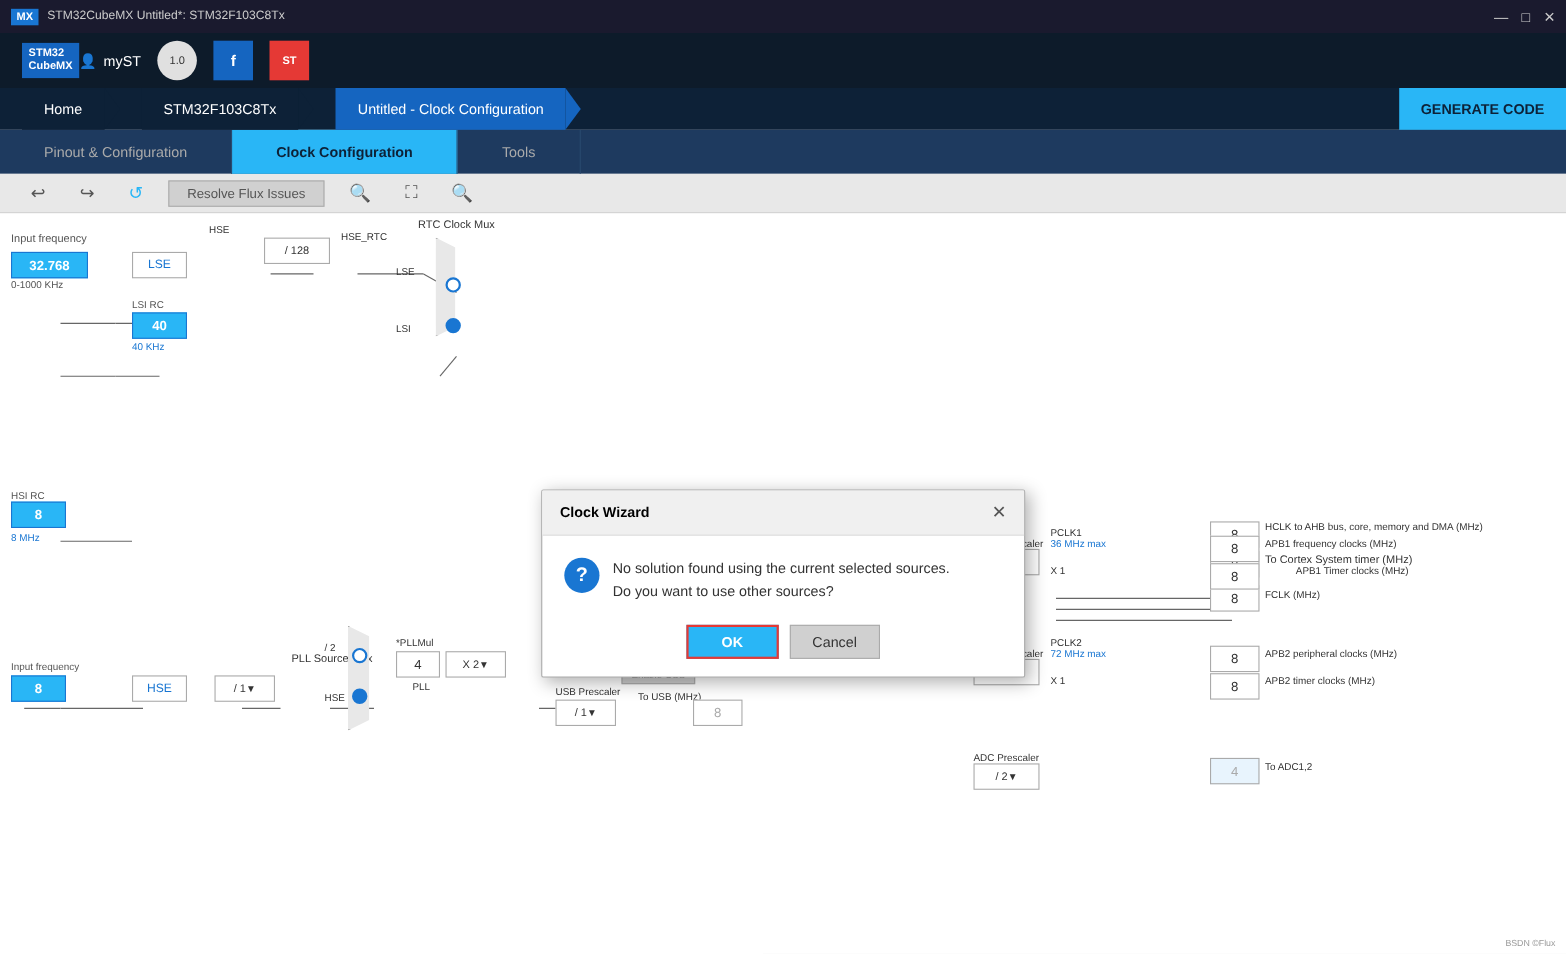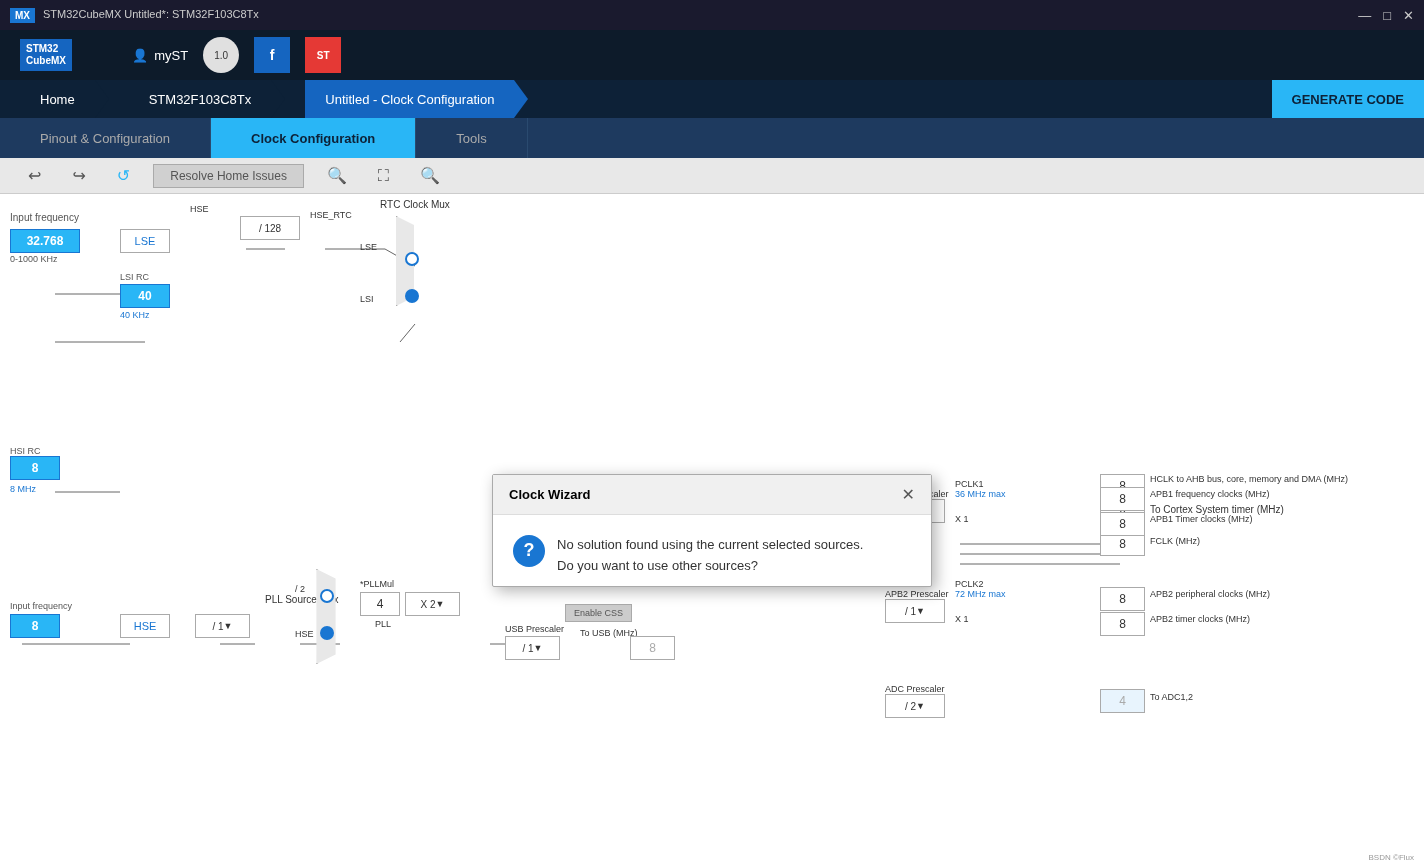--- a/index.html
+++ b/index.html
@@ -19,21 +19,20 @@
     .title-bar-controls { display: flex; gap: 12px; font-size: 13px; cursor: pointer; }
 
     
     .menu-bar {
       background: #0d1b2a;
       color: white;
       height: 50px;
       display: flex;
       align-items: center;
       padding: 0 20px;
-      gap: 60px;
     }
     .logo-area { display: flex; align-items: center; gap: 8px; }
     .logo-box {
       background: #1565c0;
       color: white;
       font-size: 10px;
       font-weight: bold;
       padding: 4px 6px;
       line-height: 1.2;
     }
@@ -335,21 +334,21 @@
   </div>
   <div class="tab">
     <span>Tools</span>
   </div>
 </div>
 
 <div class="toolbar">
   <button class="toolbar-btn">↩</button>
   <button class="toolbar-btn">↪</button>
   <button class="toolbar-btn" style="color:#29b6f6;">↺</button>
-  <button class="resolve-btn">Resolve Home Issues</button>
+  <button class="resolve-btn">Resolve Flux Issues</button>
   <button class="toolbar-btn">🔍</button>
   <button class="toolbar-btn">⛶</button>
   <button class="toolbar-btn">🔍</button>
 </div>
 
 <div class="main-content">
 
   <div class="clock-diagram">
 
     <svg class="diagram-svg">
@@ -539,21 +538,21 @@
     <div style="position:absolute;top:342px;left:1150px;font-size:9px;color:#333;">FCLK (MHz)</div>
 
     <div class="clk-box-white" style="top:293px;left:1100px;width:45px;height:24px;">
       <span style="font-size:12px;">8</span>
     </div>
     <div style="position:absolute;top:295px;left:1150px;font-size:9px;color:#333;">APB1 frequency clocks (MHz)</div>
 
     <div class="clk-box-white" style="top:318px;left:1100px;width:45px;height:24px;">
       <span style="font-size:12px;">8</span>
     </div>
-    <div style="position:absolute;top:320px;left:1150px;font-size:9px;color:#333;">APB1 Timer clocks (MHz)</div>
+    <div style="position:absolute;top:320px;left:1178px;font-size:9px;color:#333;">APB1 Timer clocks (MHz)</div>
 
     <div class="clk-box-white" style="top:393px;left:1100px;width:45px;height:24px;">
       <span style="font-size:12px;">8</span>
     </div>
     <div style="position:absolute;top:395px;left:1150px;font-size:9px;color:#333;">APB2 peripheral clocks (MHz)</div>
 
     <div class="clk-box-white" style="top:418px;left:1100px;width:45px;height:24px;">
       <span style="font-size:12px;">8</span>
     </div>
     <div style="position:absolute;top:420px;left:1150px;font-size:9px;color:#333;">APB2 timer clocks (MHz)</div>
@@ -575,16 +574,20 @@
         <span>Clock Wizard</span>
         <button class="dialog-close">✕</button>
       </div>
       <div class="dialog-body">
         <div class="dialog-icon">?</div>
         <div class="dialog-text">
           <div>No solution found using the current selected sources.</div>
           <div>Do you want to use other sources?</div>
         </div>
       </div>
+      <div class="dialog-footer">
+        <button class="btn-ok">OK</button>
+        <button class="btn-cancel">Cancel</button>
+      </div>
     </div>
   </div>
 
 </div>
 
 </body></html>

